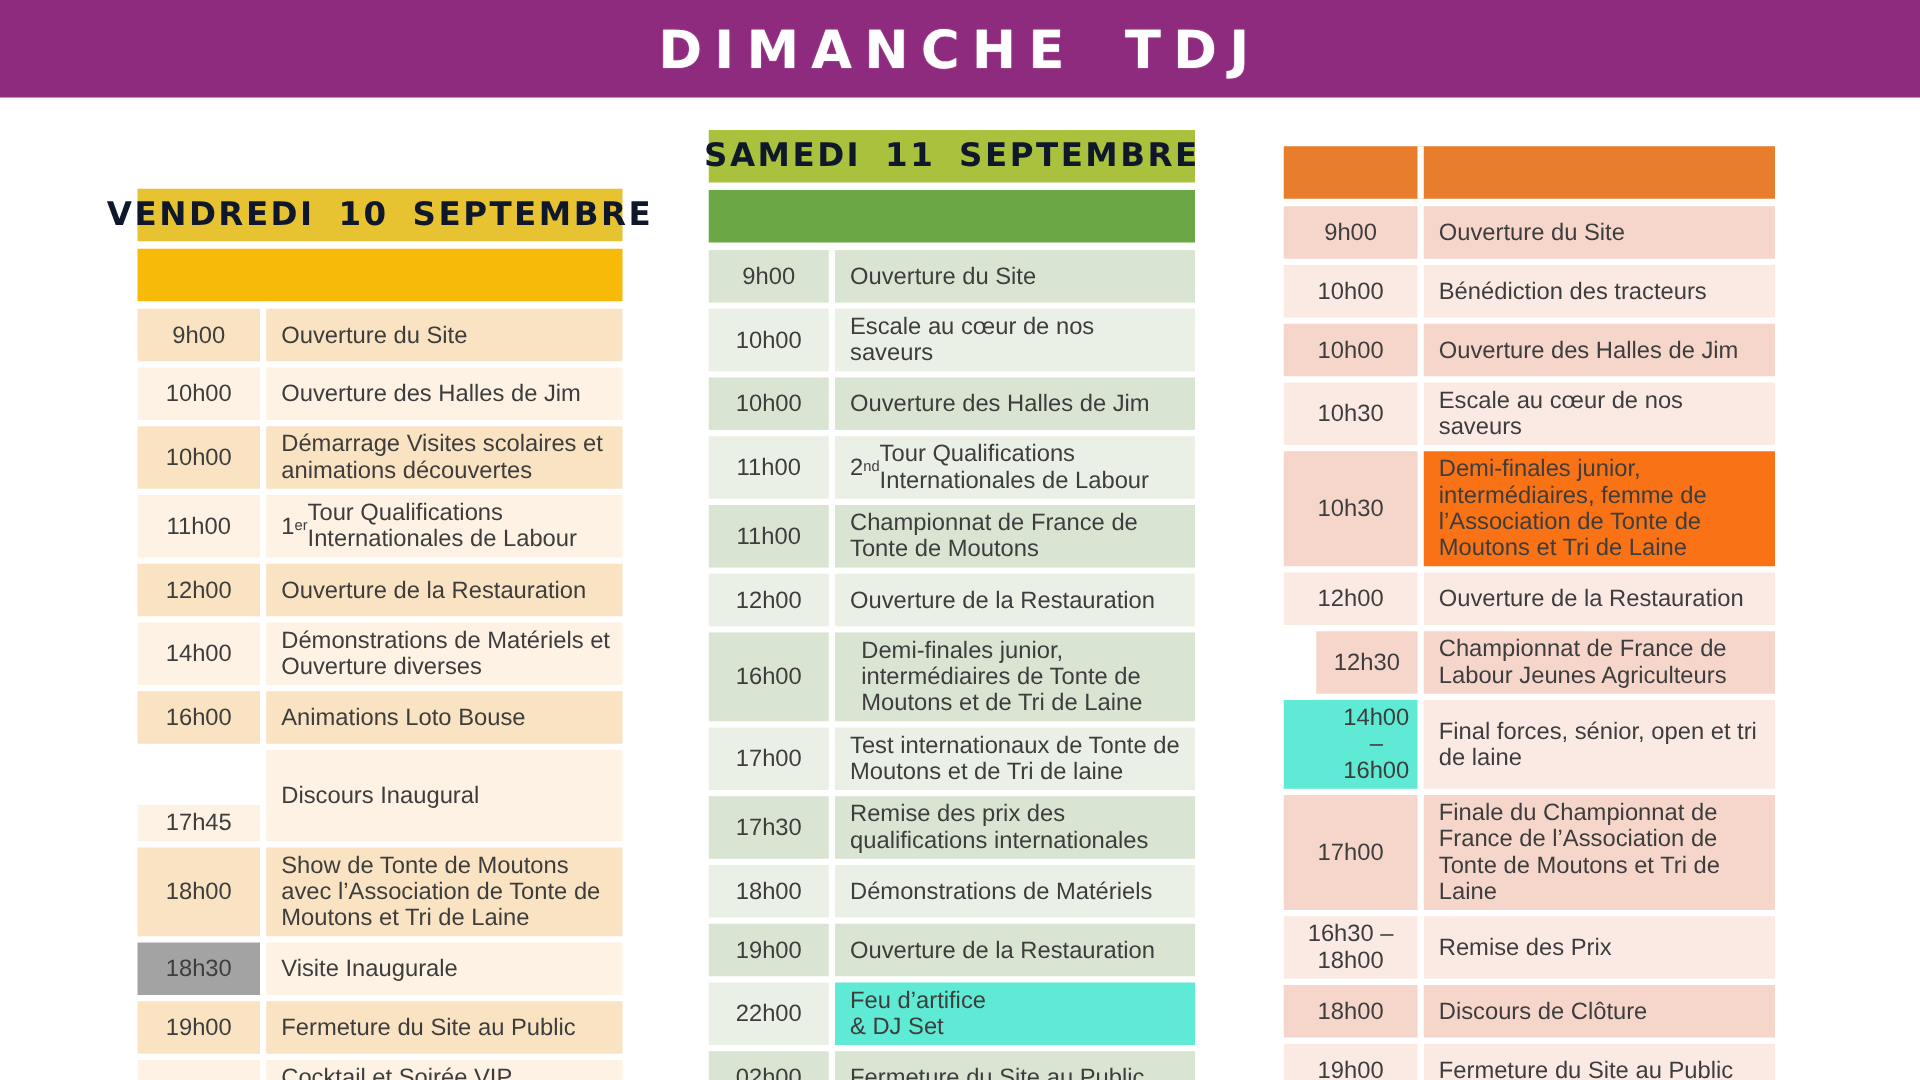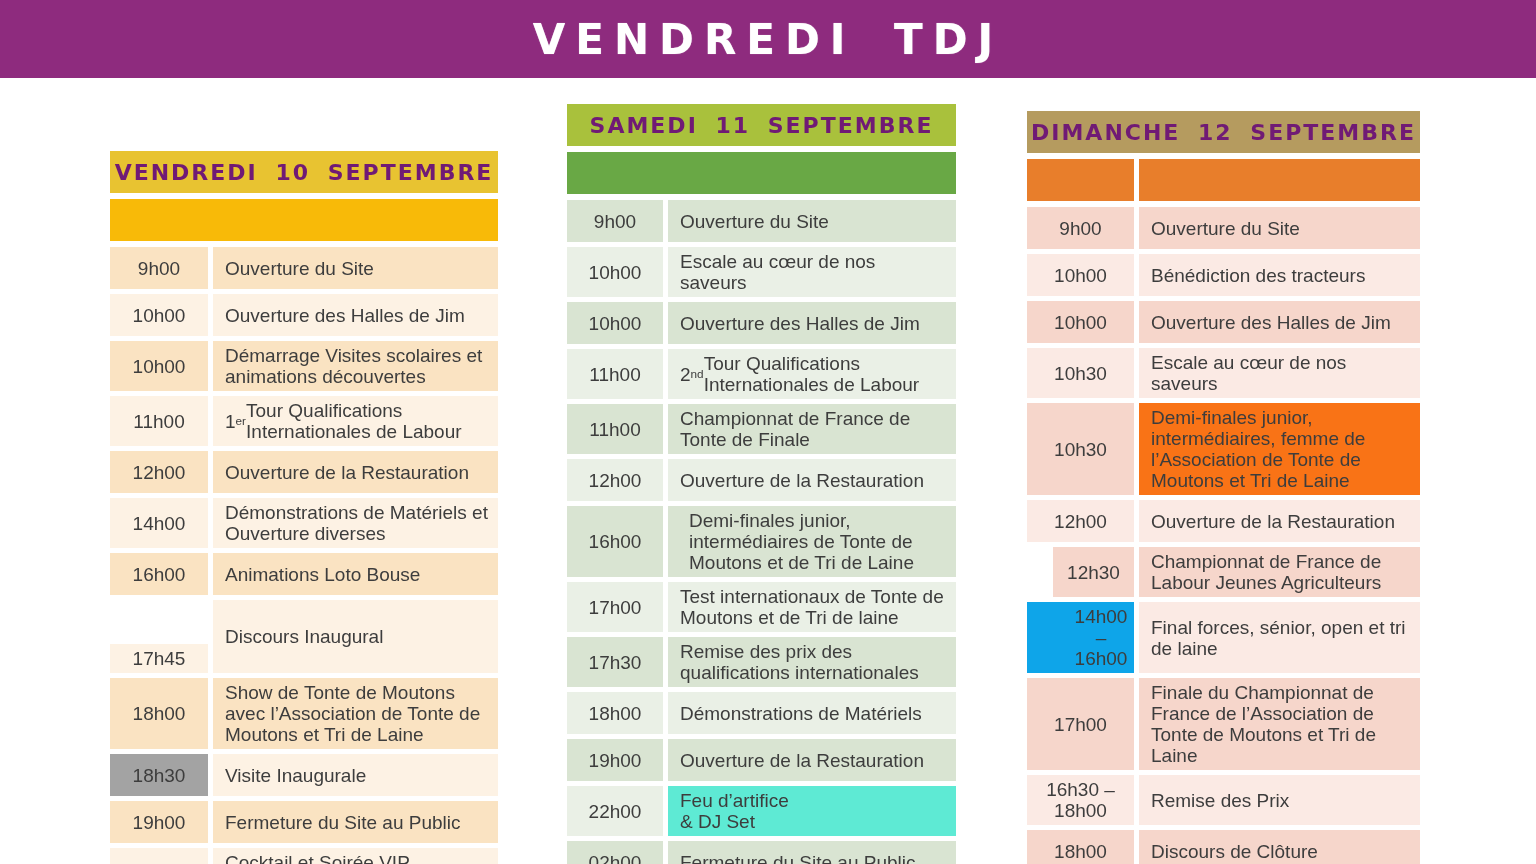--- a/index.html
+++ b/index.html
@@ -39,22 +39,22 @@
   .day { position: absolute; }
   .day-0 { left: 110px;  top: 151px; width: 388px; }
   .day-1 { left: 567px;  top: 104px; width: 389px; }
   .day-2 { left: 1027px; top: 111px; width: 393px; }
 
   .day-title {
     height: 42px;
     display: flex;
     align-items: center;
     justify-content: center;
-    color: #701a75;
-    font-size: 22px;
+    color: #0f172a;
+    font-size: 26px;
     font-weight: 800;
     letter-spacing: 2px;
     word-spacing: 8px;
     font-family: "DejaVu Sans", "Liberation Sans", sans-serif;
     white-space: nowrap;
   }
   .day-band {
     position: relative;
     height: 42px;
     margin-top: 6px;
@@ -93,21 +93,21 @@
     padding: 4px 10px 4px 12px;
     text-align: left;
   }
   sup { font-size: 0.62em; line-height: 0; }
 </style>
 </head>
 <body style="background: rgb(255, 255, 255);">
 
 <div class="page">
   <header class="top-banner" style="background: rgb(142, 43, 126);">
-    <h1 class="main-title">VENDREDI TDJ</h1>
+    <h1 class="main-title">DIMANCHE TDJ</h1>
   </header>
   <div id="days">
       <section class="day day-0">
     <div class="day-title" style="background: rgb(232, 195, 49);">VENDREDI 10 SEPTEMBRE</div>
     <div class="day-band" style="background: rgb(248, 186, 8);">
       
     </div>
     <div class="day-rows">
           <div class="row" style="grid-template-columns: 98px 1fr;">
     <div class="cell time" style="background: rgb(250, 227, 194);">9h00</div>
@@ -176,21 +176,21 @@
           <div class="row" style="grid-template-columns: 96px 1fr;">
     <div class="cell time" style="background: rgb(217, 228, 210);">10h00</div>
     <div class="cell event" style="background: rgb(217, 228, 210);">Ouverture des Halles de Jim</div>
   </div>
           <div class="row" style="grid-template-columns: 96px 1fr;">
     <div class="cell time" style="background: rgb(234, 240, 230);">11h00</div>
     <div class="cell event" style="background: rgb(234, 240, 230);">2<sup>nd</sup> Tour Qualifications Internationales de Labour</div>
   </div>
           <div class="row" style="grid-template-columns: 96px 1fr;">
     <div class="cell time" style="background: rgb(217, 228, 210);">11h00</div>
-    <div class="cell event" style="background: rgb(217, 228, 210);">Championnat de France de Tonte de Finale</div>
+    <div class="cell event" style="background: rgb(217, 228, 210);">Championnat de France de Tonte de Moutons</div>
   </div>
           <div class="row" style="grid-template-columns: 96px 1fr;">
     <div class="cell time" style="background: rgb(234, 240, 230);">12h00</div>
     <div class="cell event" style="background: rgb(234, 240, 230);">Ouverture de la Restauration</div>
   </div>
           <div class="row" style="grid-template-columns: 96px 1fr;">
     <div class="cell time" style="background: rgb(217, 228, 210);">16h00</div>
     <div class="cell event" style="background: rgb(217, 228, 210); padding-left: 21px;">Demi-finales junior, intermédiaires de Tonte de Moutons et de Tri de Laine</div>
   </div>
           <div class="row" style="grid-template-columns: 96px 1fr;">
@@ -213,21 +213,20 @@
     <div class="cell time" style="background: rgb(234, 240, 230);">22h00</div>
     <div class="cell event" style="background: #5eead4; flex-wrap: wrap; align-content: center;">Feu d’artifice<span style="flex-basis: 100%;"></span>&amp; DJ Set</div>
   </div>
           <div class="row" style="grid-template-columns: 96px 1fr;">
     <div class="cell time" style="background: rgb(217, 228, 210);">02h00</div>
     <div class="cell event" style="background: rgb(217, 228, 210);">Fermeture du Site au Public</div>
   </div>
         </div>
   </section>
       <section class="day day-2">
-    <div class="day-title" style="background: rgb(181, 155, 95);">DIMANCHE 12 SEPTEMBRE</div>
     <div class="day-band" style="background: rgb(232, 126, 43);">
       <div class="band-divider" style="display: block; left: 107px;"></div>
     </div>
     <div class="day-rows">
           <div class="row" style="grid-template-columns: 107px 1fr;">
     <div class="cell time" style="background: rgb(246, 214, 203);">9h00</div>
     <div class="cell event" style="background: rgb(246, 214, 203);">Ouverture du Site</div>
   </div>
           <div class="row" style="grid-template-columns: 107px 1fr;">
     <div class="cell time" style="background: rgb(251, 234, 228);">10h00</div>
@@ -247,21 +246,21 @@
   </div>
           <div class="row" style="grid-template-columns: 107px 1fr;">
     <div class="cell time" style="background: rgb(251, 234, 228);">12h00</div>
     <div class="cell event" style="background: rgb(251, 234, 228);">Ouverture de la Restauration</div>
   </div>
           <div class="row" style="grid-template-columns: 107px 1fr;">
     <div class="cell time" style="background: rgb(246, 214, 203); margin-left: 26px;">12h30</div>
     <div class="cell event" style="background: rgb(246, 214, 203);">Championnat de France de Labour Jeunes Agriculteurs</div>
   </div>
           <div class="row" style="grid-template-columns: 107px 1fr;">
-    <div class="cell time" style="background: #0ea5e9; padding-left: 47px;">14h00 – 16h00</div>
+    <div class="cell time" style="background: #5eead4; padding-left: 47px;">14h00 – 16h00</div>
     <div class="cell event" style="background: rgb(251, 234, 228);">Final forces, sénior, open et tri de laine</div>
   </div>
           <div class="row" style="grid-template-columns: 107px 1fr;">
     <div class="cell time" style="background: rgb(246, 214, 203);">17h00</div>
     <div class="cell event" style="background: rgb(246, 214, 203);">Finale du Championnat de France de l’Association de Tonte de Moutons et Tri de Laine</div>
   </div>
           <div class="row" style="grid-template-columns: 107px 1fr;">
     <div class="cell time" style="background: rgb(251, 234, 228);">16h30 – 18h00</div>
     <div class="cell event" style="background: rgb(251, 234, 228);">Remise des Prix</div>
   </div>

